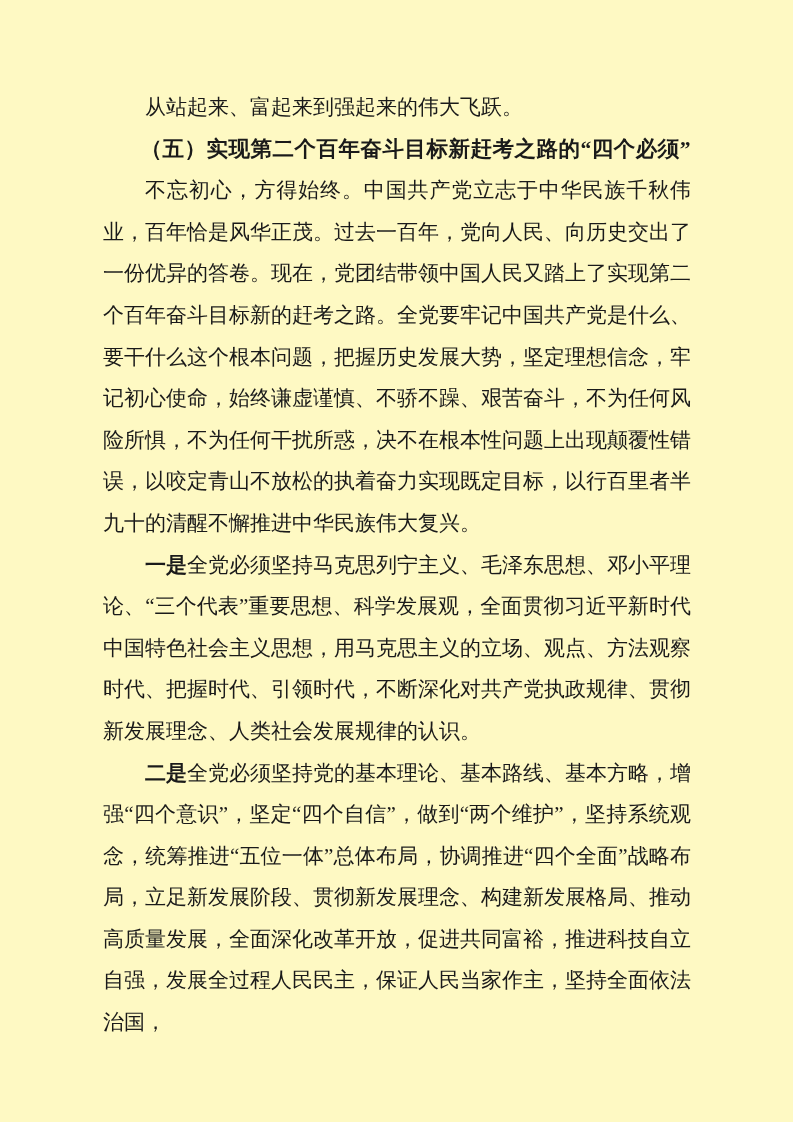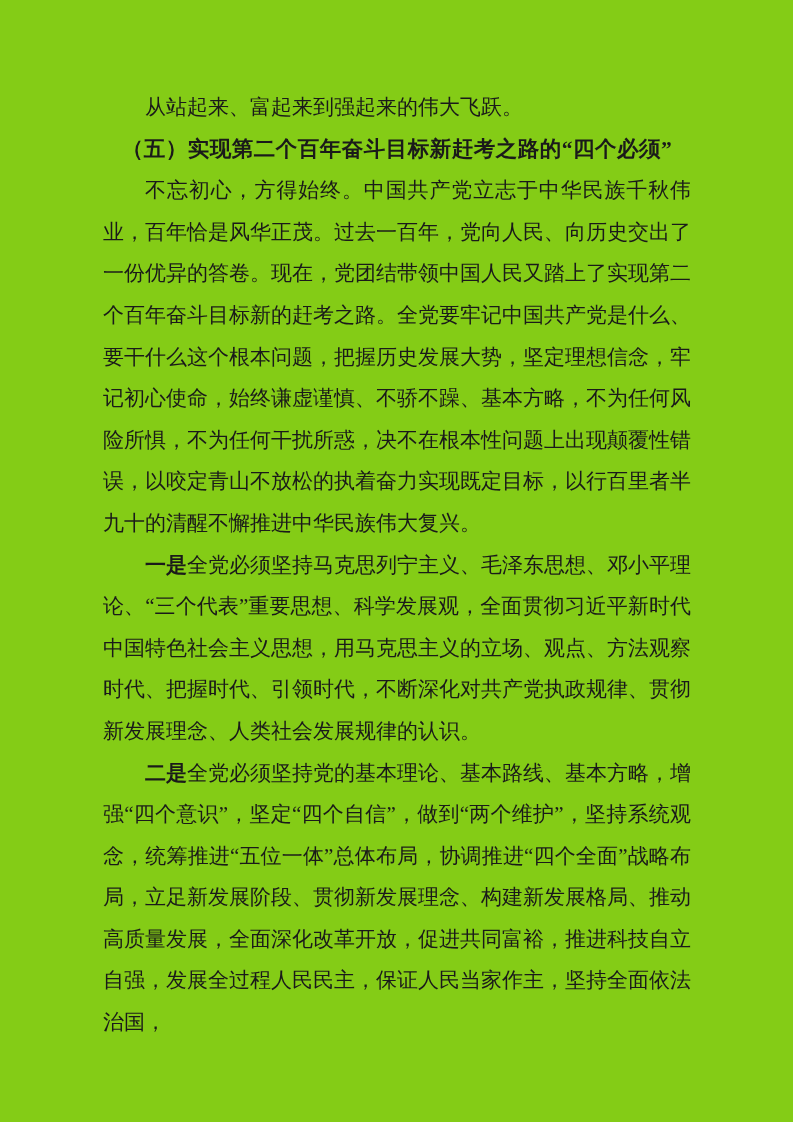--- a/index.html
+++ b/index.html
@@ -4,21 +4,21 @@
 <style>
   html, body {
     margin: 0;
     padding: 0;
     background: #ffffff;
   }
   .page {
     position: relative;
     width: 793px;
     height: 1122px;
-    background: #84cc16;
+    background: #fef9c3;
     overflow: hidden;
   }
   .doc {
     position: absolute;
     left: 103px;
     top: 87px;
     width: 588px;
     font-family: "Liberation Serif", "DejaVu Serif", serif;
     font-size: 21px;
     line-height: 41.6px;
@@ -28,38 +28,38 @@
   }
   .para {
     margin: 0;
     text-indent: 2em;
   }
   .heading {
     margin: 0;
     font-size: 21.5px;
     font-weight: 700;
     text-indent: 0;
-    text-align: center;
+    text-align: right;
     letter-spacing: 0.5px;
   }
   .lead {
     font-weight: 700;
     margin-top: 44px;
   }
 </style>
 </head>
 <body>
 
 <div class="page">
   <div class="doc">
 
     <p class="para">从站起来、富起来到强起来的伟大飞跃。</p>
 
     <h2 class="heading">（五）实现第二个百年奋斗目标新赶考之路的“四个必须”</h2>
 
-    <p class="para">不忘初心，方得始终。中国共产党立志于中华民族千秋伟业，百年恰是风华正茂。过去一百年，党向人民、向历史交出了一份优异的答卷。现在，党团结带领中国人民又踏上了实现第二个百年奋斗目标新的赶考之路。全党要牢记中国共产党是什么、要干什么这个根本问题，把握历史发展大势，坚定理想信念，牢记初心使命，始终谦虚谨慎、不骄不躁、基本方略，不为任何风险所惧，不为任何干扰所惑，决不在根本性问题上出现颠覆性错误，以咬定青山不放松的执着奋力实现既定目标，以行百里者半九十的清醒不懈推进中华民族伟大复兴。</p>
+    <p class="para">不忘初心，方得始终。中国共产党立志于中华民族千秋伟业，百年恰是风华正茂。过去一百年，党向人民、向历史交出了一份优异的答卷。现在，党团结带领中国人民又踏上了实现第二个百年奋斗目标新的赶考之路。全党要牢记中国共产党是什么、要干什么这个根本问题，把握历史发展大势，坚定理想信念，牢记初心使命，始终谦虚谨慎、不骄不躁、艰苦奋斗，不为任何风险所惧，不为任何干扰所惑，决不在根本性问题上出现颠覆性错误，以咬定青山不放松的执着奋力实现既定目标，以行百里者半九十的清醒不懈推进中华民族伟大复兴。</p>
 
     <p class="para"><b class="lead">一是</b><span>全党必须坚持马克思列宁主义、毛泽东思想、邓小平理论、“三个代表”重要思想、科学发展观，全面贯彻习近平新时代中国特色社会主义思想，用马克思主义的立场、观点、方法观察时代、把握时代、引领时代，不断深化对共产党执政规律、贯彻新发展理念、人类社会发展规律的认识。</span></p>
 
     <p class="para"><b class="lead">二是</b><span>全党必须坚持党的基本理论、基本路线、基本方略，增强“四个意识”，坚定“四个自信”，做到“两个维护”，坚持系统观念，统筹推进“五位一体”总体布局，协调推进“四个全面”战略布局，立足新发展阶段、贯彻新发展理念、构建新发展格局、推动高质量发展，全面深化改革开放，促进共同富裕，推进科技自立自强，发展全过程人民民主，保证人民当家作主，坚持全面依法治国，</span></p>
 
   </div>
 </div>
 
 </body></html>

